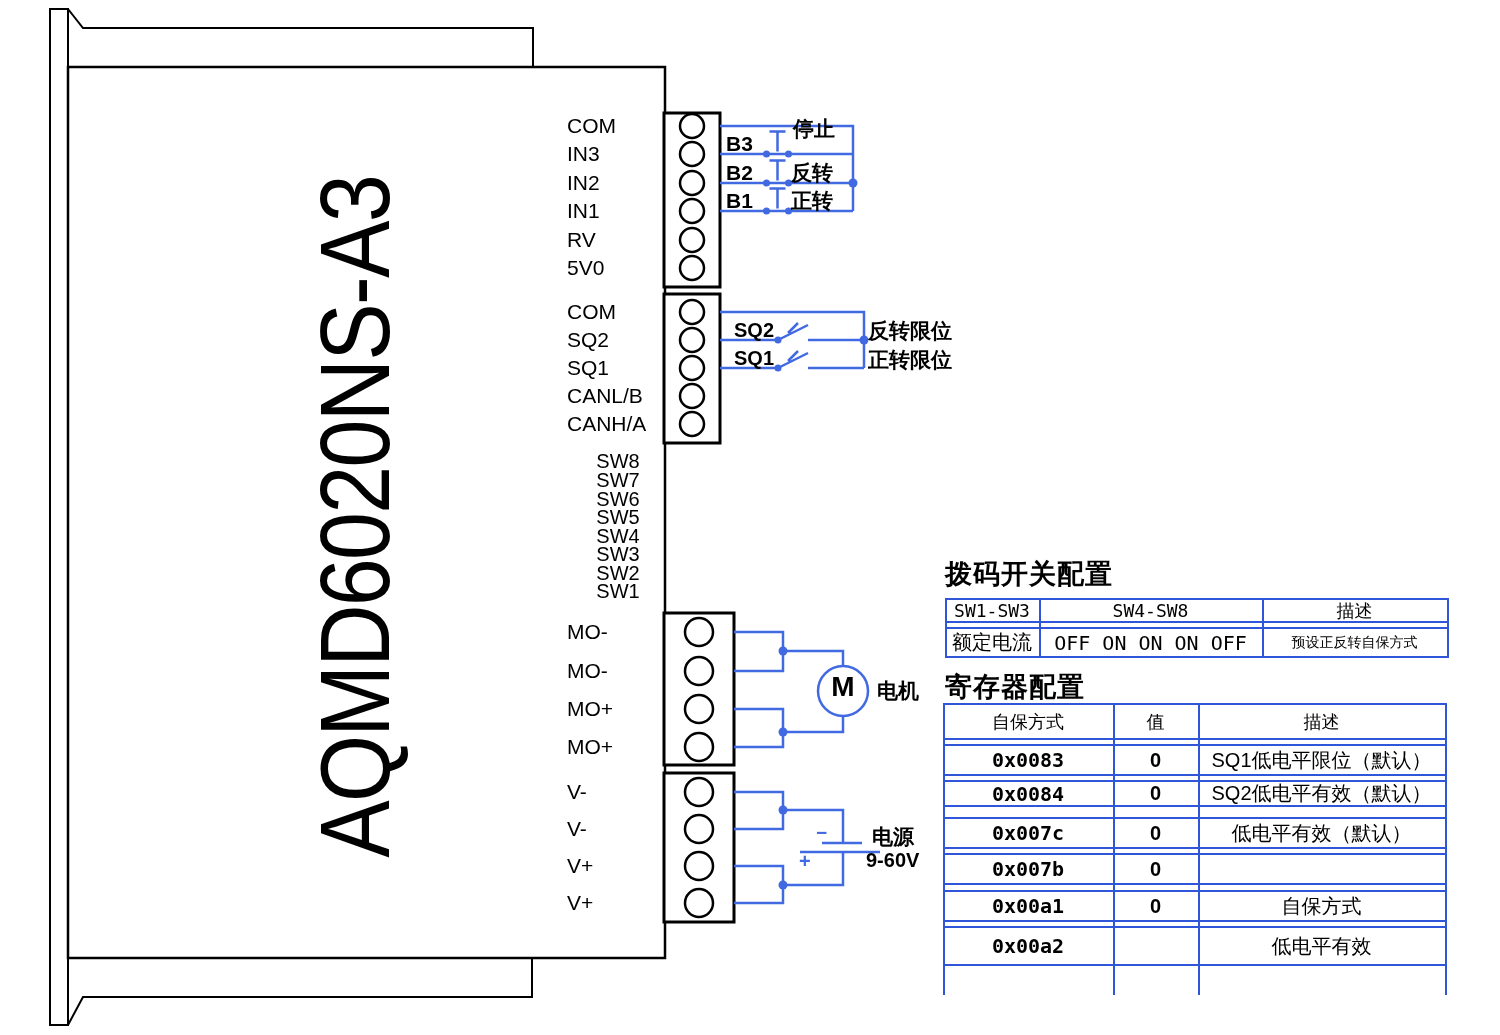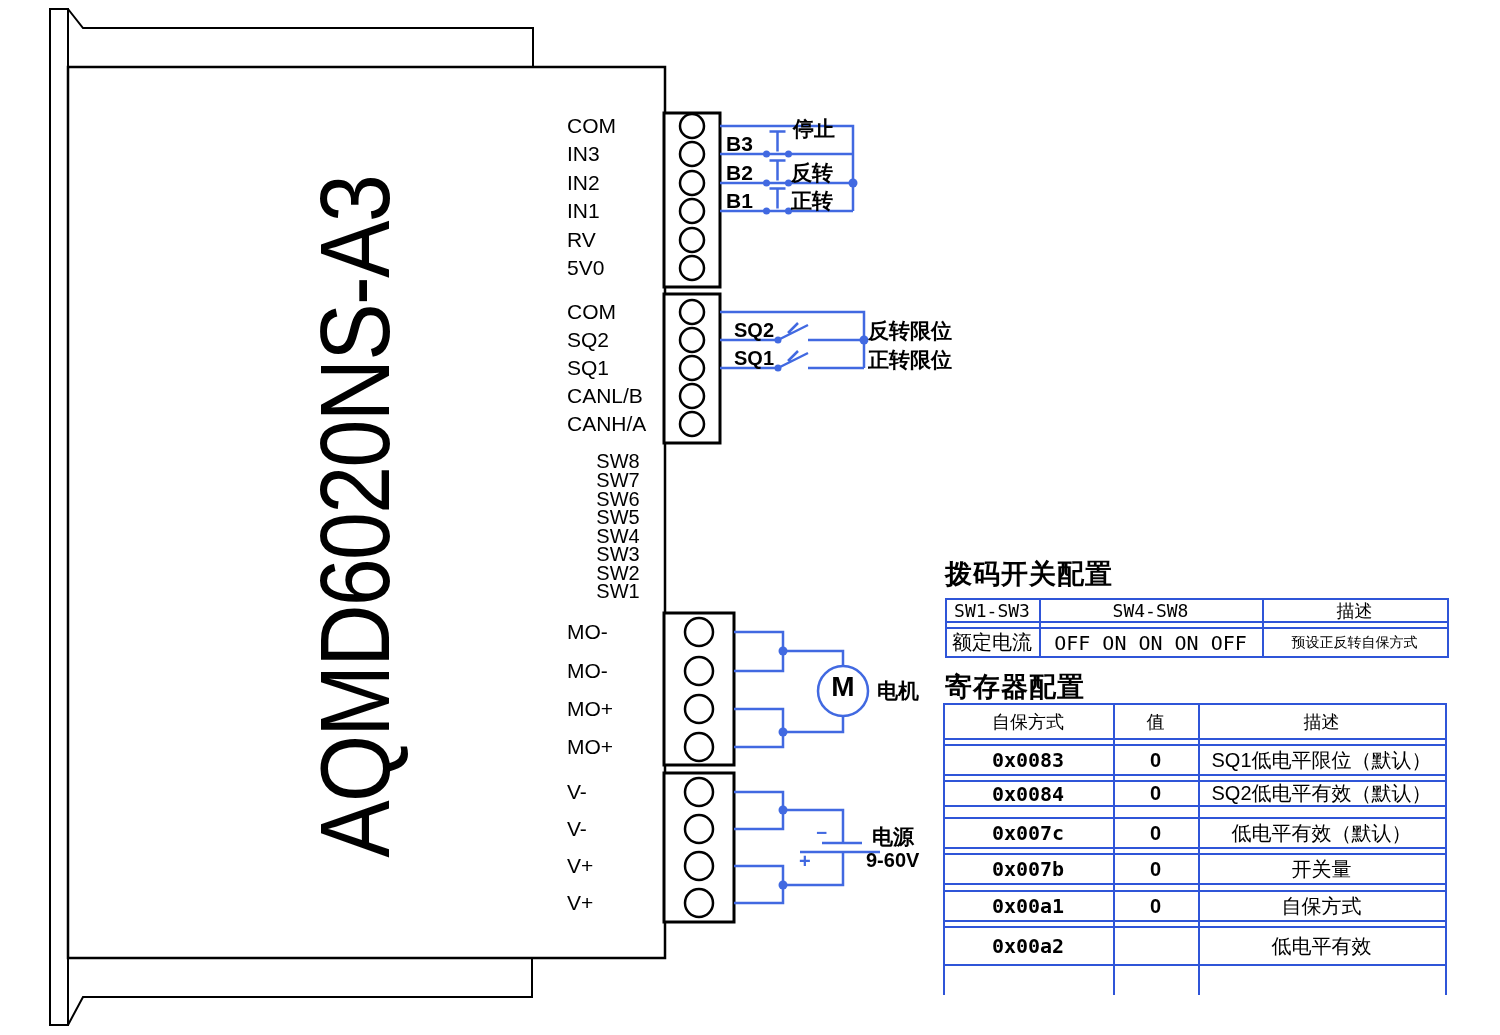--- a/index.html
+++ b/index.html
@@ -215,21 +215,20 @@
       <div class="cell" style="left:257px;width:243px">SQ2低电平有效（默认）</div>
     </div>
     <div class="trow" style="top:114px;height:32px">
       <div class="cell mono bold" style="left:2px;width:166px">0x007c</div>
       <div class="cell bold" style="left:172px;width:81px">0</div>
       <div class="cell" style="left:257px;width:243px">低电平有效（默认）</div>
     </div>
     <div class="trow" style="top:150px;height:32px">
       <div class="cell mono bold" style="left:2px;width:166px">0x007b</div>
       <div class="cell bold" style="left:172px;width:81px">0</div>
-      <div class="cell" style="left:257px;width:243px">开关量</div>
     </div>
     <div class="trow" style="top:187px;height:32px">
       <div class="cell mono bold" style="left:2px;width:166px">0x00a1</div>
       <div class="cell bold" style="left:172px;width:81px">0</div>
       <div class="cell" style="left:257px;width:243px">自保方式</div>
     </div>
     <div class="trow" style="top:223px;height:40px">
       <div class="cell mono bold" style="left:2px;width:166px">0x00a2</div>
       <div class="cell bold" style="left:172px;width:81px"></div>
       <div class="cell" style="left:257px;width:243px">低电平有效</div>

